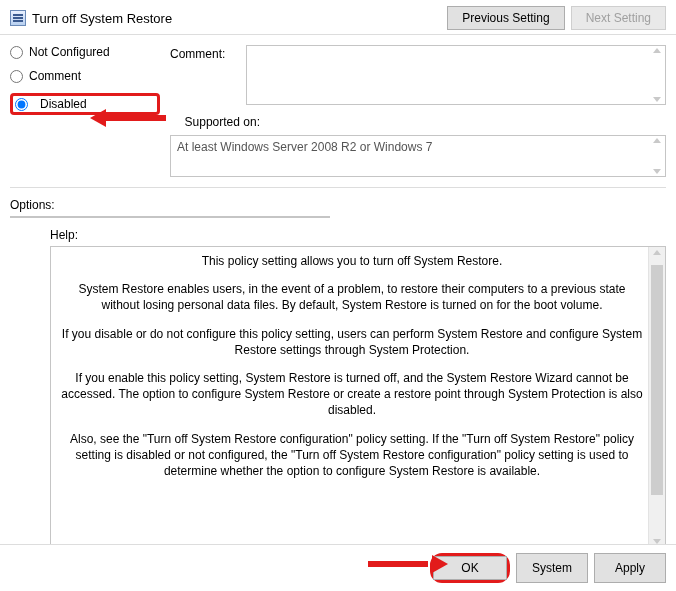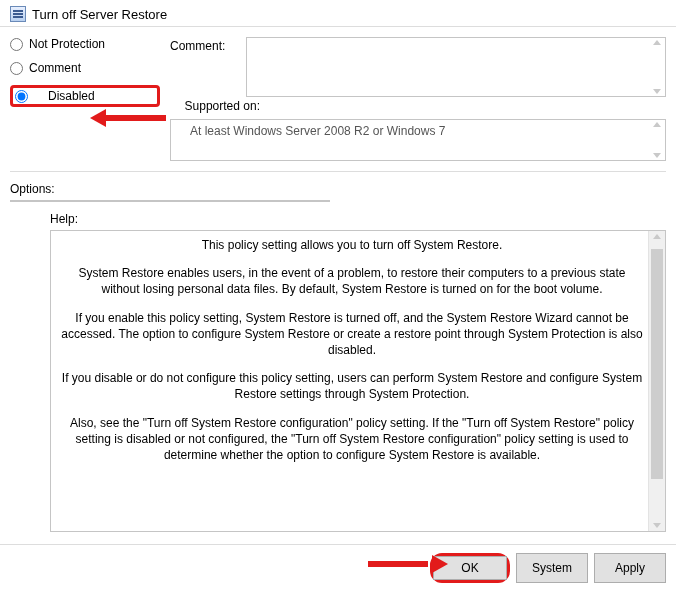--- a/index.html
+++ b/index.html
@@ -72,21 +72,21 @@
   .comment-box { height: 60px; }
   .supported-box { height: 42px; }
   .scroll-hint {
     position:absolute; right:2px; width:12px; display:flex; flex-direction:column; justify-content:space-between;
   }
   .comment-box .scroll-hint { top:2px; bottom:2px; }
   .supported-box .scroll-hint { top:2px; bottom:2px; }
   .chev { width:0;height:0;border-left:4px solid transparent;border-right:4px solid transparent; margin:0 auto; }
   .chev.up { border-bottom:5px solid #c9c9c9; }
   .chev.dn { border-top:5px solid #c9c9c9; }
-  .supported-text { padding:4px 6px; color:#555; position:absolute; left:13px; right:16px; top:0; }
+  .supported-text { padding:4px 6px; color:#555; position:absolute; left:0; right:16px; top:0; }
 
   .mid-hr { border:none; border-top:1px solid #ddd; margin:10px; }
 
   .panels {
     display:flex;
     padding: 0 10px;
     gap: 10px;
     height: 350px;
     flex-direction: column;
   }
@@ -149,42 +149,46 @@
     right:0; top:0;
     border-right:none; border-left:16px solid #e21b1b;
   }
 </style>
 </head>
 <body>
 
 <div class="header">
   <div class="title-wrap">
     <span class="title-icon"></span>
-    <span class="title-text">Turn off Server Restore</span>
+    <span class="title-text">Turn off System Restore</span>
+  </div>
+  <div class="nav-buttons">
+    <button class="btn">Previous Setting</button>
+    <button class="btn" disabled="">Next Setting</button>
   </div>
 </div>
 
 <div class="config-row">
   <div class="radio-col">
     <label class="radio-item">
       <input type="radio" name="state" style="">
-      <span>Not Protection</span>
+      <span>Not Configured</span>
     </label>
     <label class="radio-item">
       <input type="radio" name="state" style="">
       <span>Comment</span>
     </label>
     <span class="highlight-red">
-      <label class="radio-item" style="gap:20px;">
+      <label class="radio-item" style="gap:12px;">
         <input type="radio" name="state" checked="" style="">
         <span>Disabled</span>
       </label>
     </span>
   </div>
-  <div style="flex:1;display:flex;flex-direction:column;">
+  <div style="flex:1;display:flex;flex-direction:column;gap:8px;">
     <div style="display:flex;gap:6px;">
       <div class="label-col">Comment:</div>
       <div class="field-col">
         <div class="textarea-like comment-box">
           <div class="scroll-hint">
             <div class="chev up"></div>
             <div class="chev dn"></div>
           </div>
         </div>
       </div>
@@ -210,22 +214,22 @@
   <div class="panel-col options">
     <div class="panel-label">Options:</div>
     <div class="panel-box"></div>
   </div>
   <div class="panel-col help">
     <div class="panel-label">Help:</div>
     <div class="panel-box" style="overflow:hidden;">
       <div class="help-box" id="help-box">
           <p>This policy setting allows you to turn off System Restore.</p>
           <p>System Restore enables users, in the event of a problem, to restore their computers to a previous state without losing personal data files. By default, System Restore is turned on for the boot volume.</p>
+          <p>If you disable or do not configure this policy setting, users can perform System Restore and configure System Restore settings through System Protection.</p>
           <p>If you enable this policy setting, System Restore is turned off, and the System Restore Wizard cannot be accessed. The option to configure System Restore or create a restore point through System Protection is also disabled.</p>
-          <p>If you disable or do not configure this policy setting, users can perform System Restore and configure System Restore settings through System Protection.</p>
           <p>Also, see the "Turn off System Restore configuration" policy setting. If the "Turn off System Restore" policy setting is disabled or not configured, the "Turn off System Restore configuration" policy setting is used to determine whether the option to configure System Restore is available.</p>
         </div>
       <div class="vscroll">
         <div class="chev up"></div>
         <div class="thumb"></div>
         <div class="chev dn"></div>
       </div>
     </div>
   </div>
 </div>

